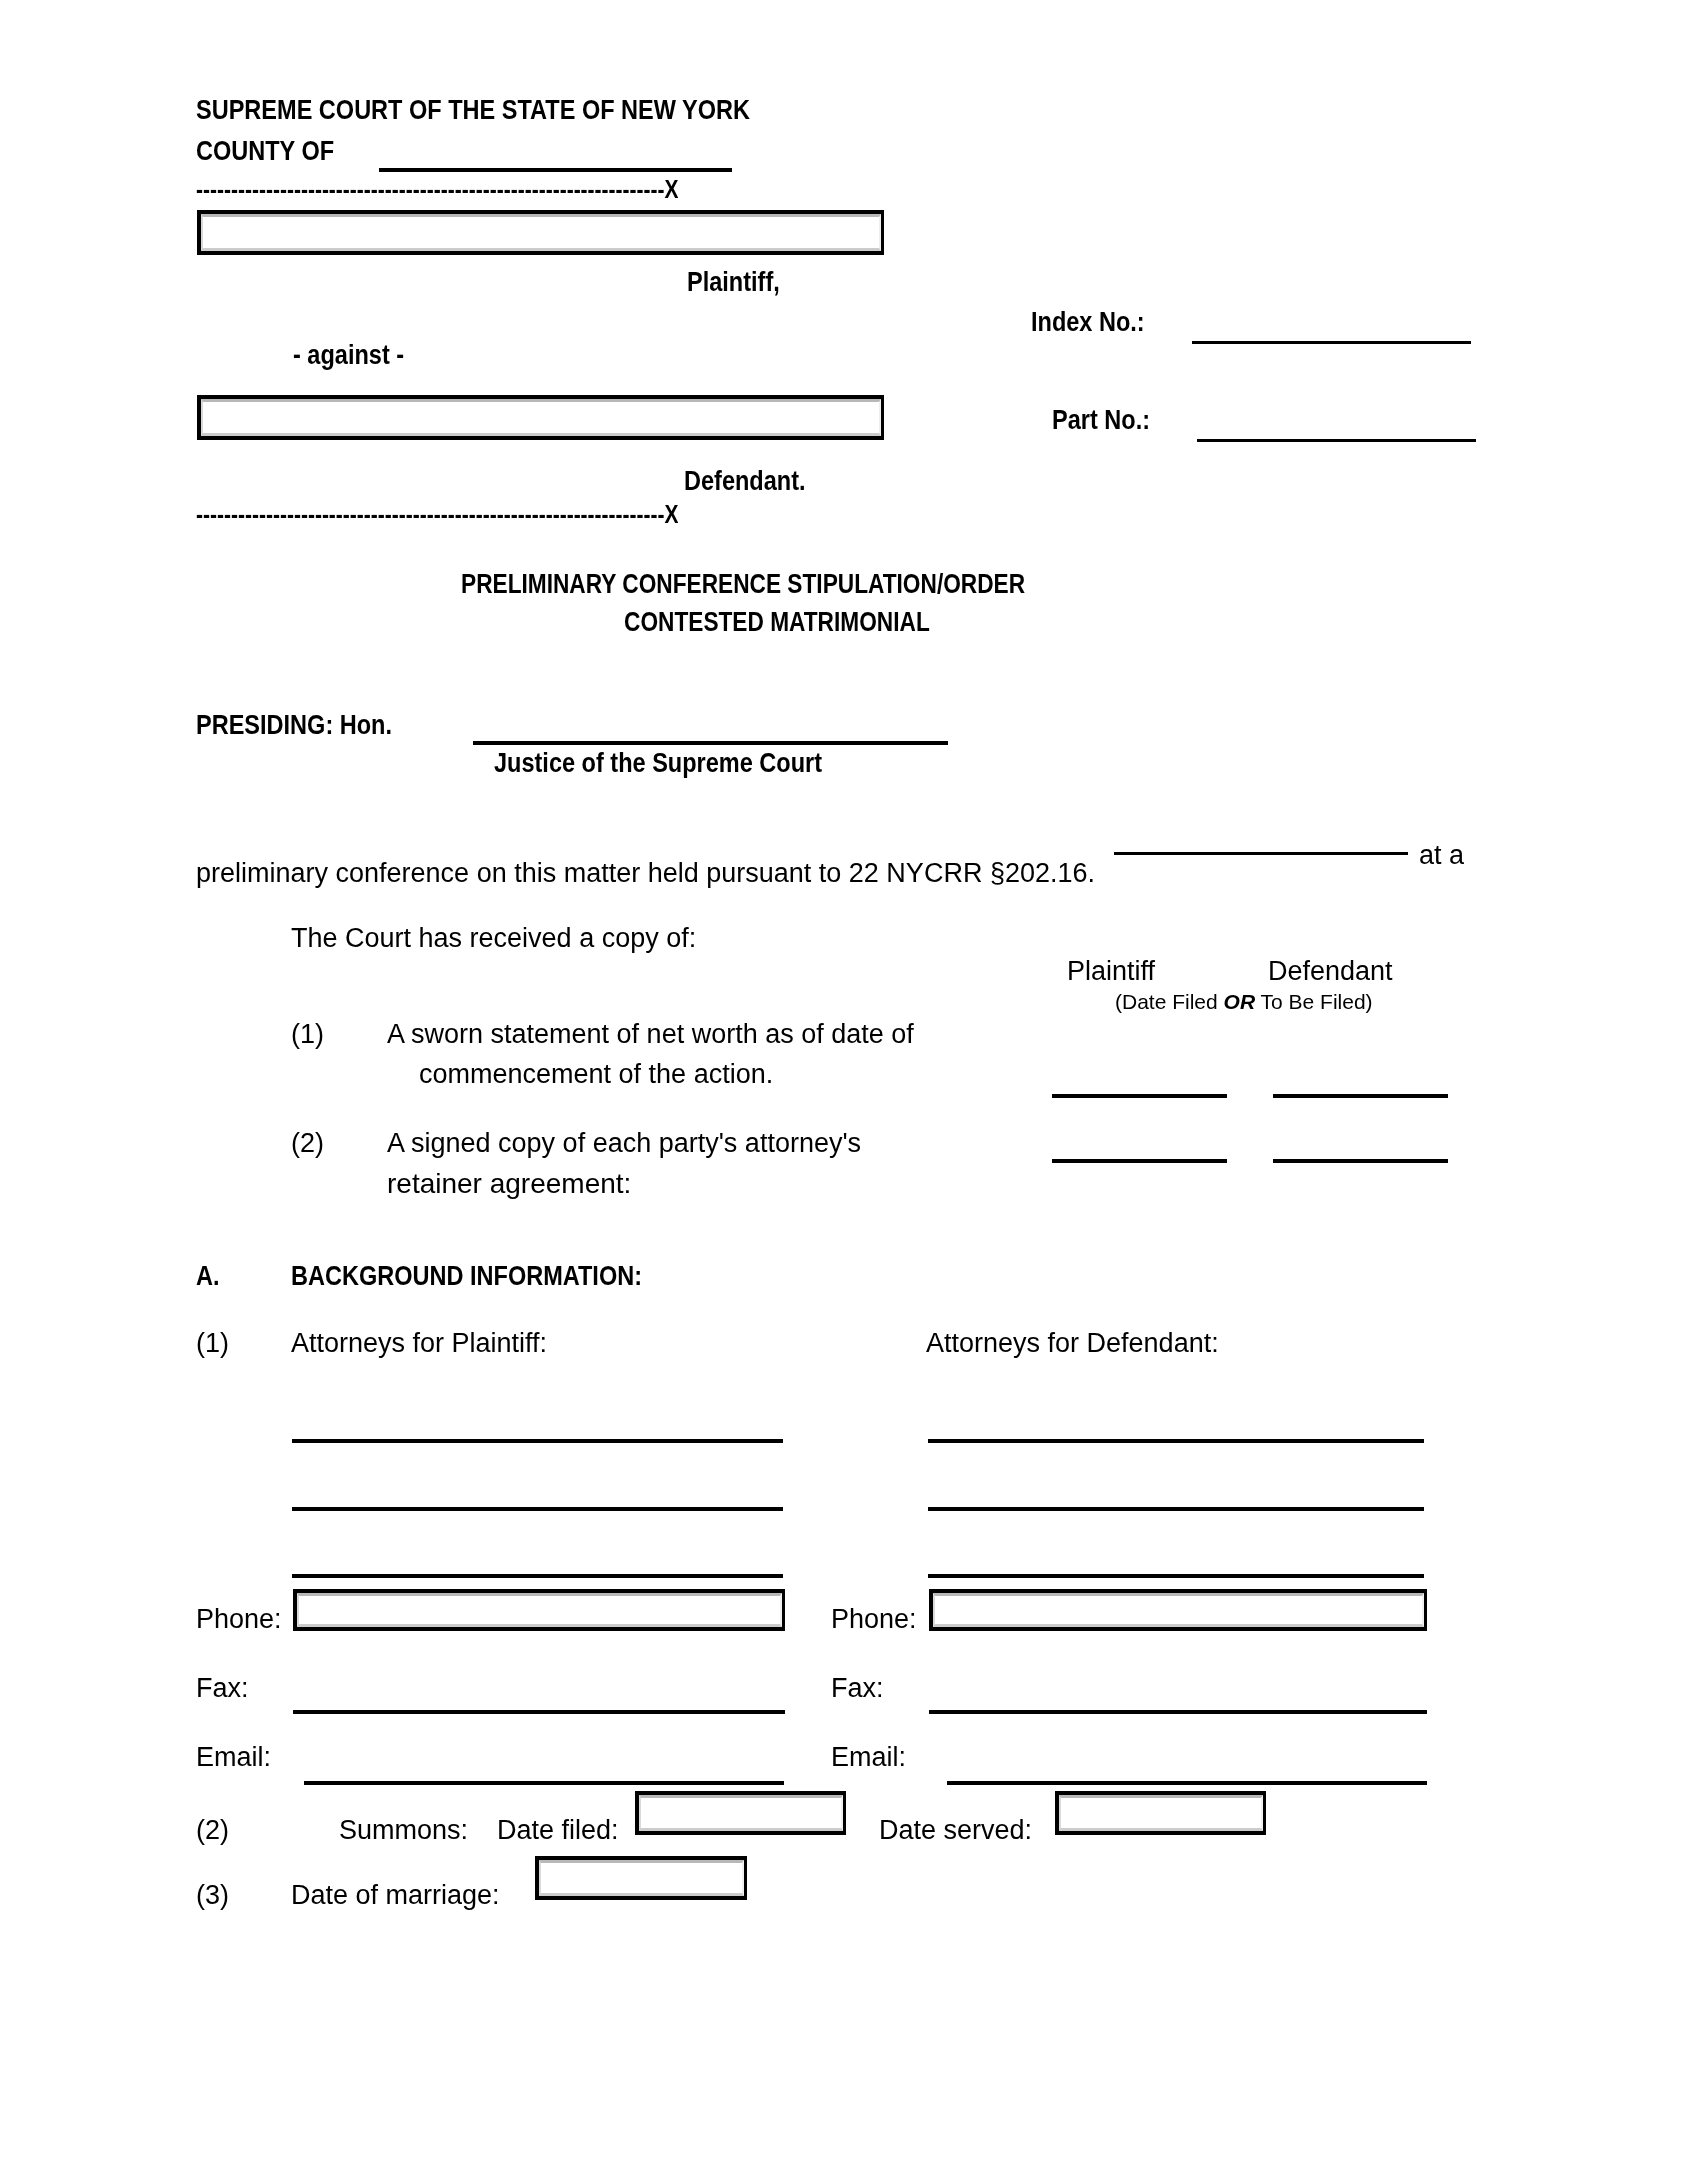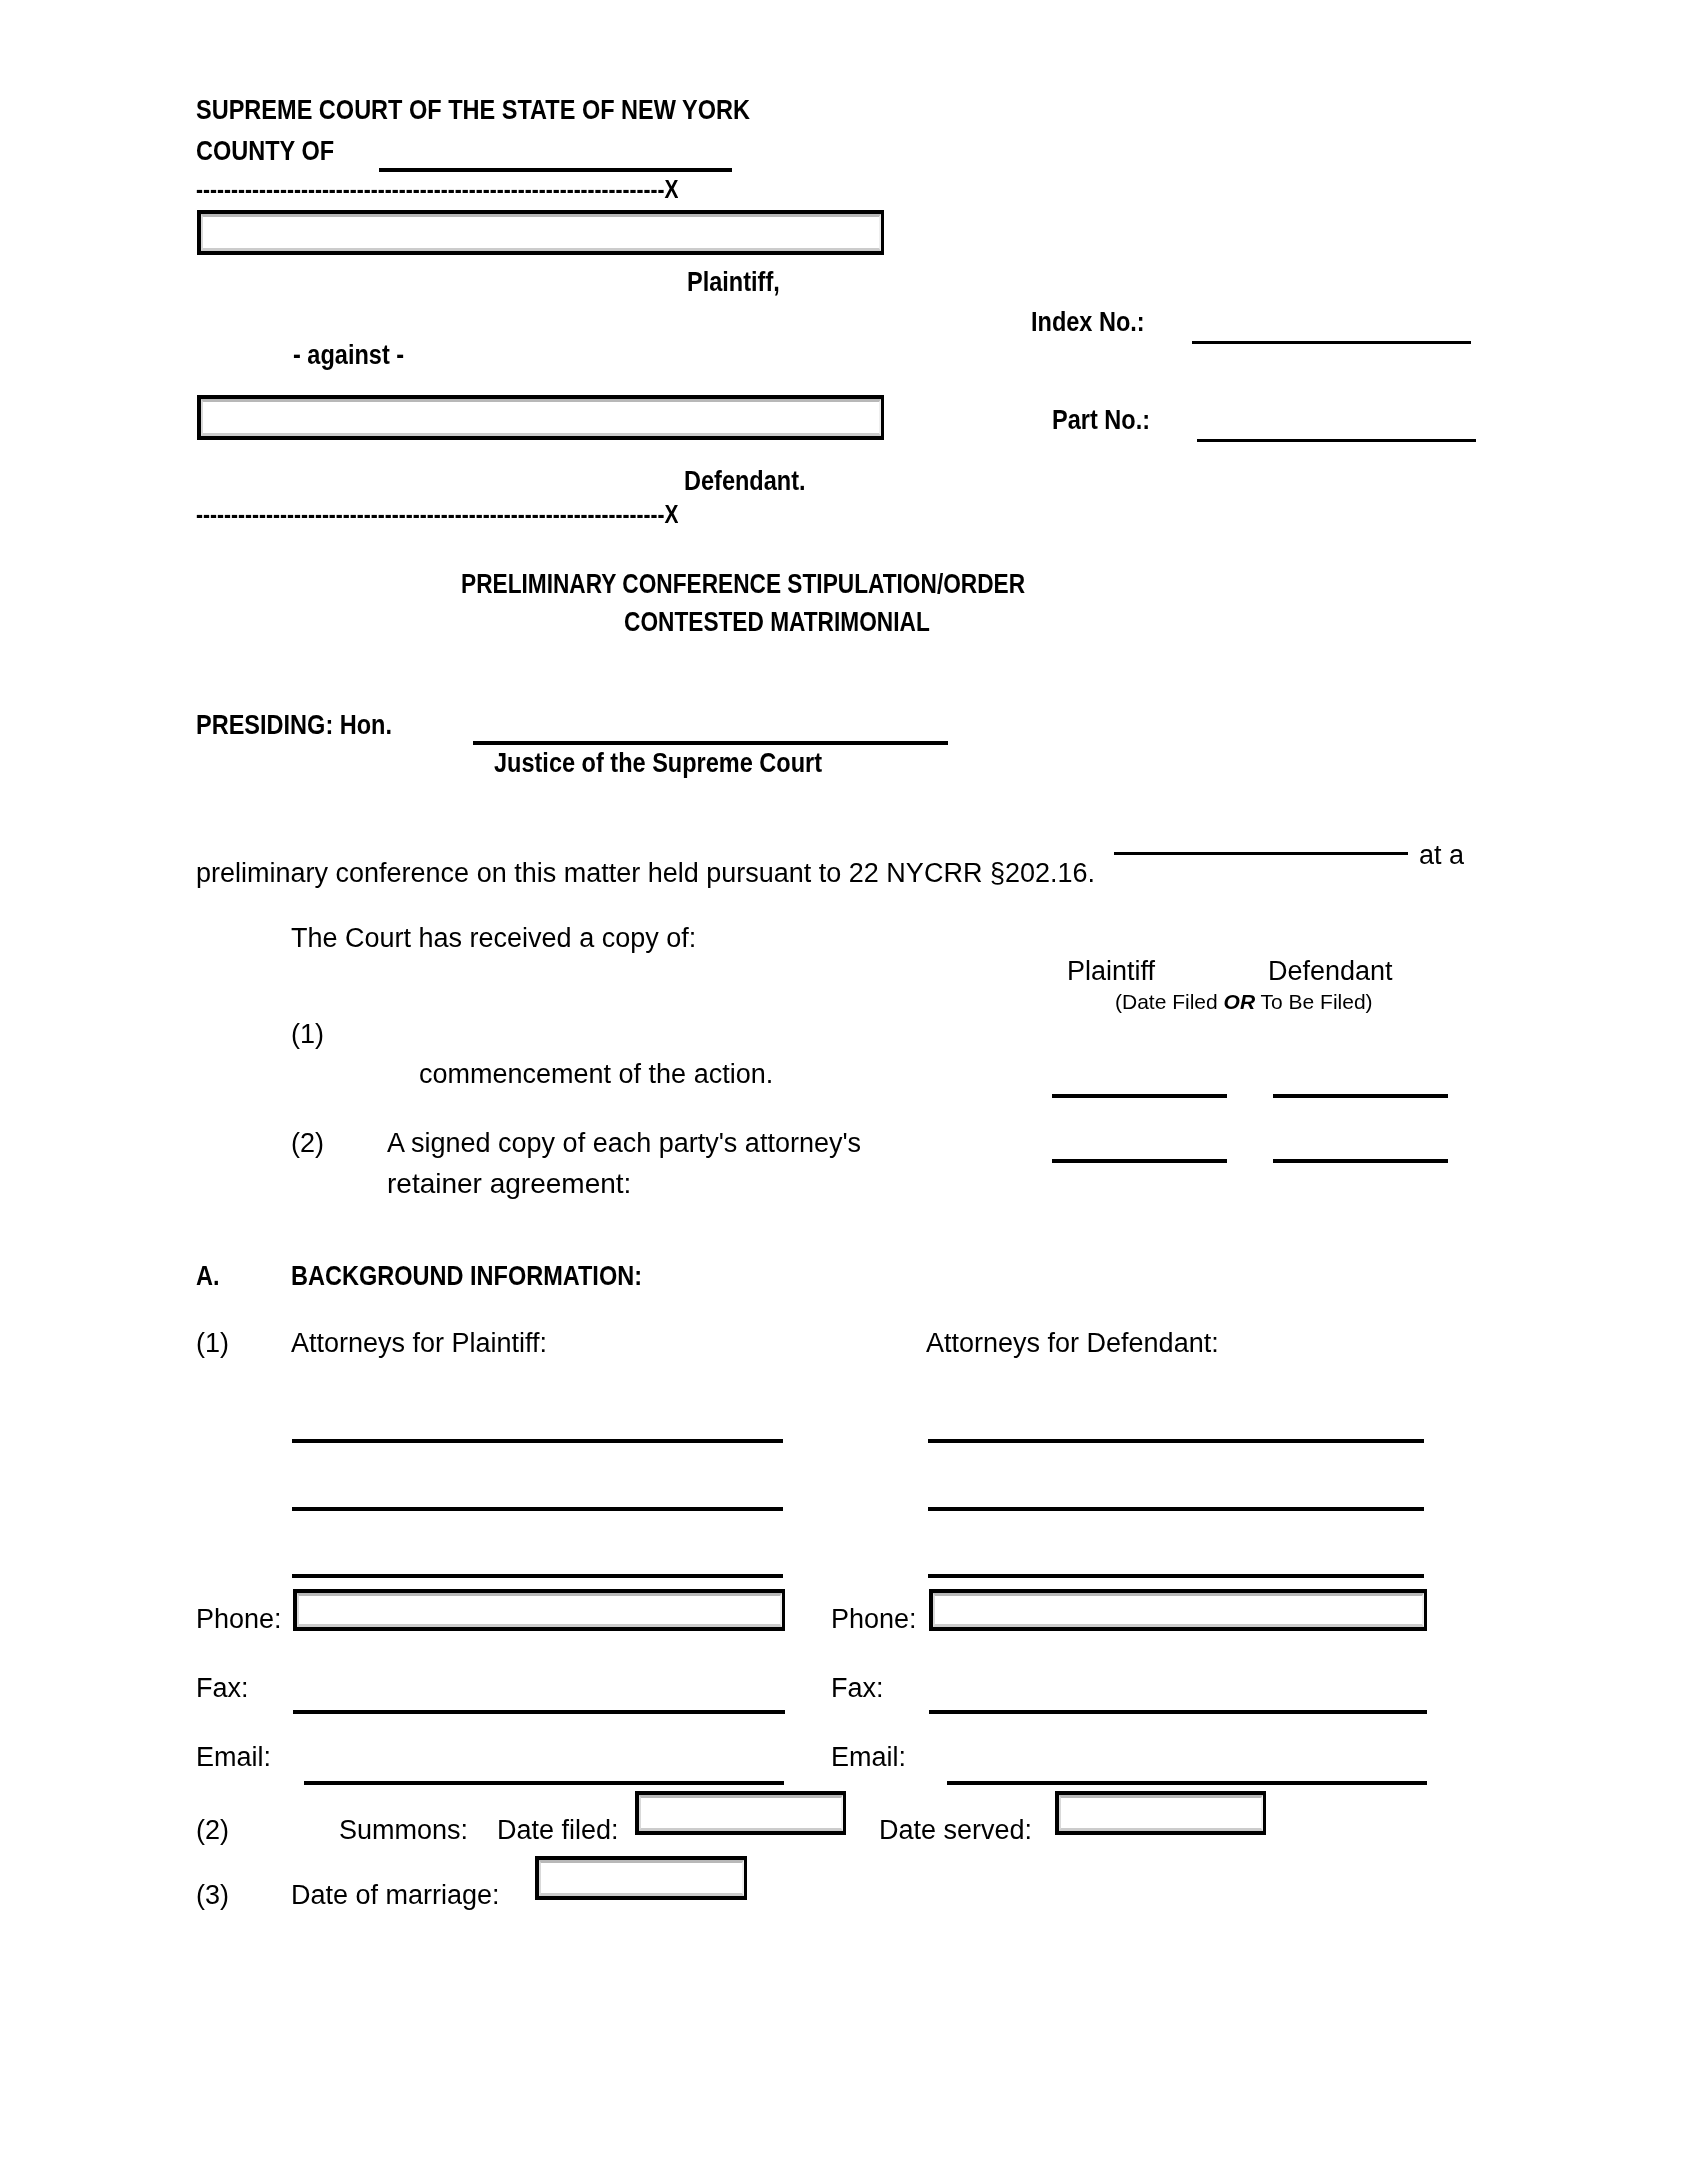--- a/index.html
+++ b/index.html
@@ -118,20 +118,21 @@
   <div class="abs reg" style="left:1067px; top:956px; font-size:27px;">Plaintiff</div>
   <div class="abs reg" style="left:1268px; top:956px; font-size:27px;">Defendant</div>
 
   <div class="abs" style="left:1076px; top:990px; font-size:21px;margin-left:39px;">
     <span class="reg">(Date Filed</span>
     <span class="bold" style="font-style:italic;">OR</span>
     <span class="reg">To Be Filed)</span>
   </div>
 
   <div class="abs reg" style="left:291px; top:1019px; font-size:27px;">(1)</div>
+  <div class="abs reg" style="left:387px; top:1019px; font-size:27px;">A sworn statement of net worth as of date of</div>
   <div class="abs reg" style="left:387px; top:1059px; font-size:27px;margin-left:32px;">commencement of the action.</div>
   <div class="rule" style="left:1052px; top:1094px; width:175px;"></div>
   <div class="rule" style="left:1273px; top:1094px; width:175px;"></div>
 
   <div class="abs reg" style="left:291px; top:1128px; font-size:27px;">(2)</div>
   <div class="abs reg" style="left:387px; top:1128px; font-size:27px;">A signed copy of each party's attorney's</div>
   <div class="abs reg" style="left:387px; top:1168px; font-size:28px;">retainer agreement:</div>
   <div class="rule" style="left:1052px; top:1159px; width:175px;"></div>
   <div class="rule" style="left:1273px; top:1159px; width:175px;"></div>
 

